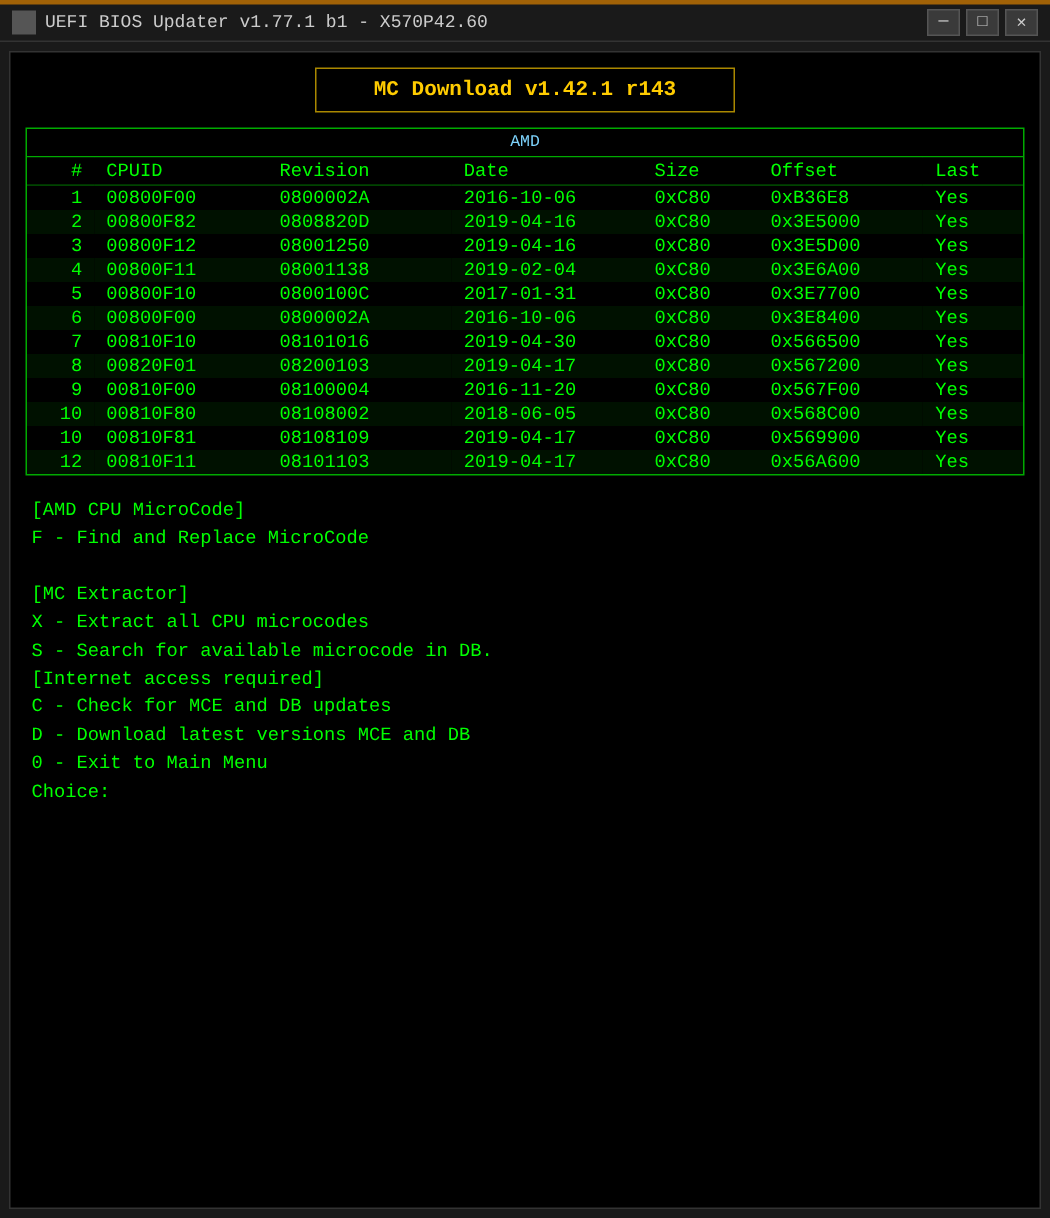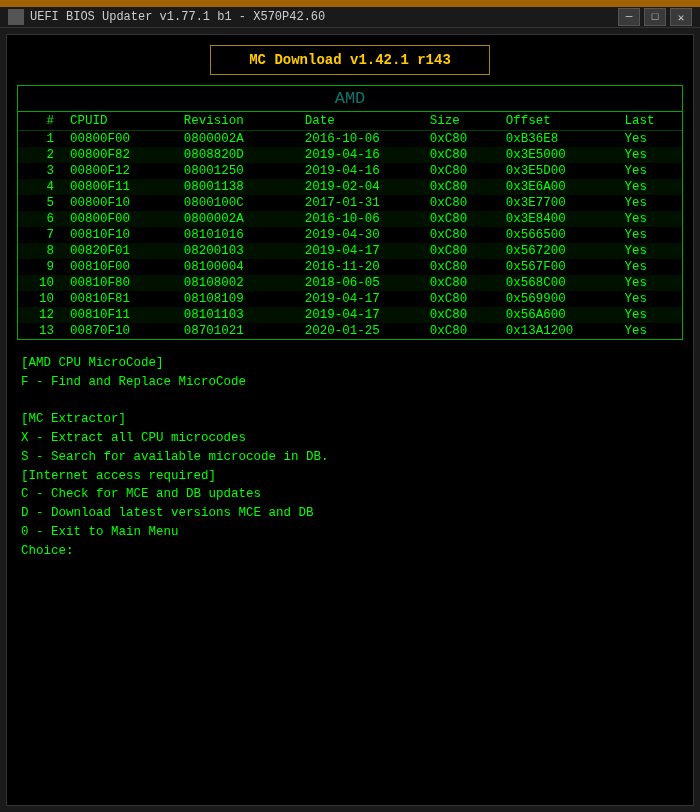--- a/index.html
+++ b/index.html
@@ -9,21 +9,21 @@
       font-size: 13px;
       color: #00ff00;
       width: 700px;
       height: 812px;
       overflow: hidden;
     }
 
     
     .title-bar {
       background: #1a1a1a;
-      border-top: 7px solid #a16207;
+      border-top: 3px solid #a16207;
       display: flex;
       align-items: center;
       justify-content: space-between;
       padding: 4px 8px;
       height: 28px;
       border-bottom: 1px solid #333;
     }
     .title-bar-left {
       display: flex;
       align-items: center;
@@ -80,24 +80,24 @@
 
     
     .table-container {
       border: 1px solid #00aa00;
       margin-bottom: 14px;
     }
 
     .table-header-row {
       background: #000;
       text-align: center;
-      color: #0f766e;
+      color: #7dd3fc;
       padding: 3px 0;
       border-bottom: 1px solid #00aa00;
-      font-size: 17px;
+      font-size: 11px;
     }
 
     .data-table {
       width: 100%;
       border-collapse: collapse;
       font-size: 12.5px;
     }
 
     .data-table th {
       color: #00ff00;
@@ -280,29 +280,20 @@
           </tr>
           <tr>
             <td>12</td>
             <td>00810F11</td>
             <td>08101103</td>
             <td>2019-04-17</td>
             <td>0xC80</td>
             <td>0x56A600</td>
             <td class="yes-text">Yes</td>
           </tr>
-          <tr>
-            <td>13</td>
-            <td>00870F10</td>
-            <td>08701021</td>
-            <td>2020-01-25</td>
-            <td>0xC80</td>
-            <td>0x13A1200</td>
-            <td class="yes-text">Yes</td>
-          </tr>
         </tbody>
     </table>
   </div>
 
   <div class="bottom-text">
     <span class="centered-text">[AMD CPU MicroCode]</span>
     <span>F - Find and Replace MicroCode</span><br>
     <br>
     <span class="centered-text">[MC Extractor]</span>
     <span>X - Extract all CPU microcodes</span><br>

